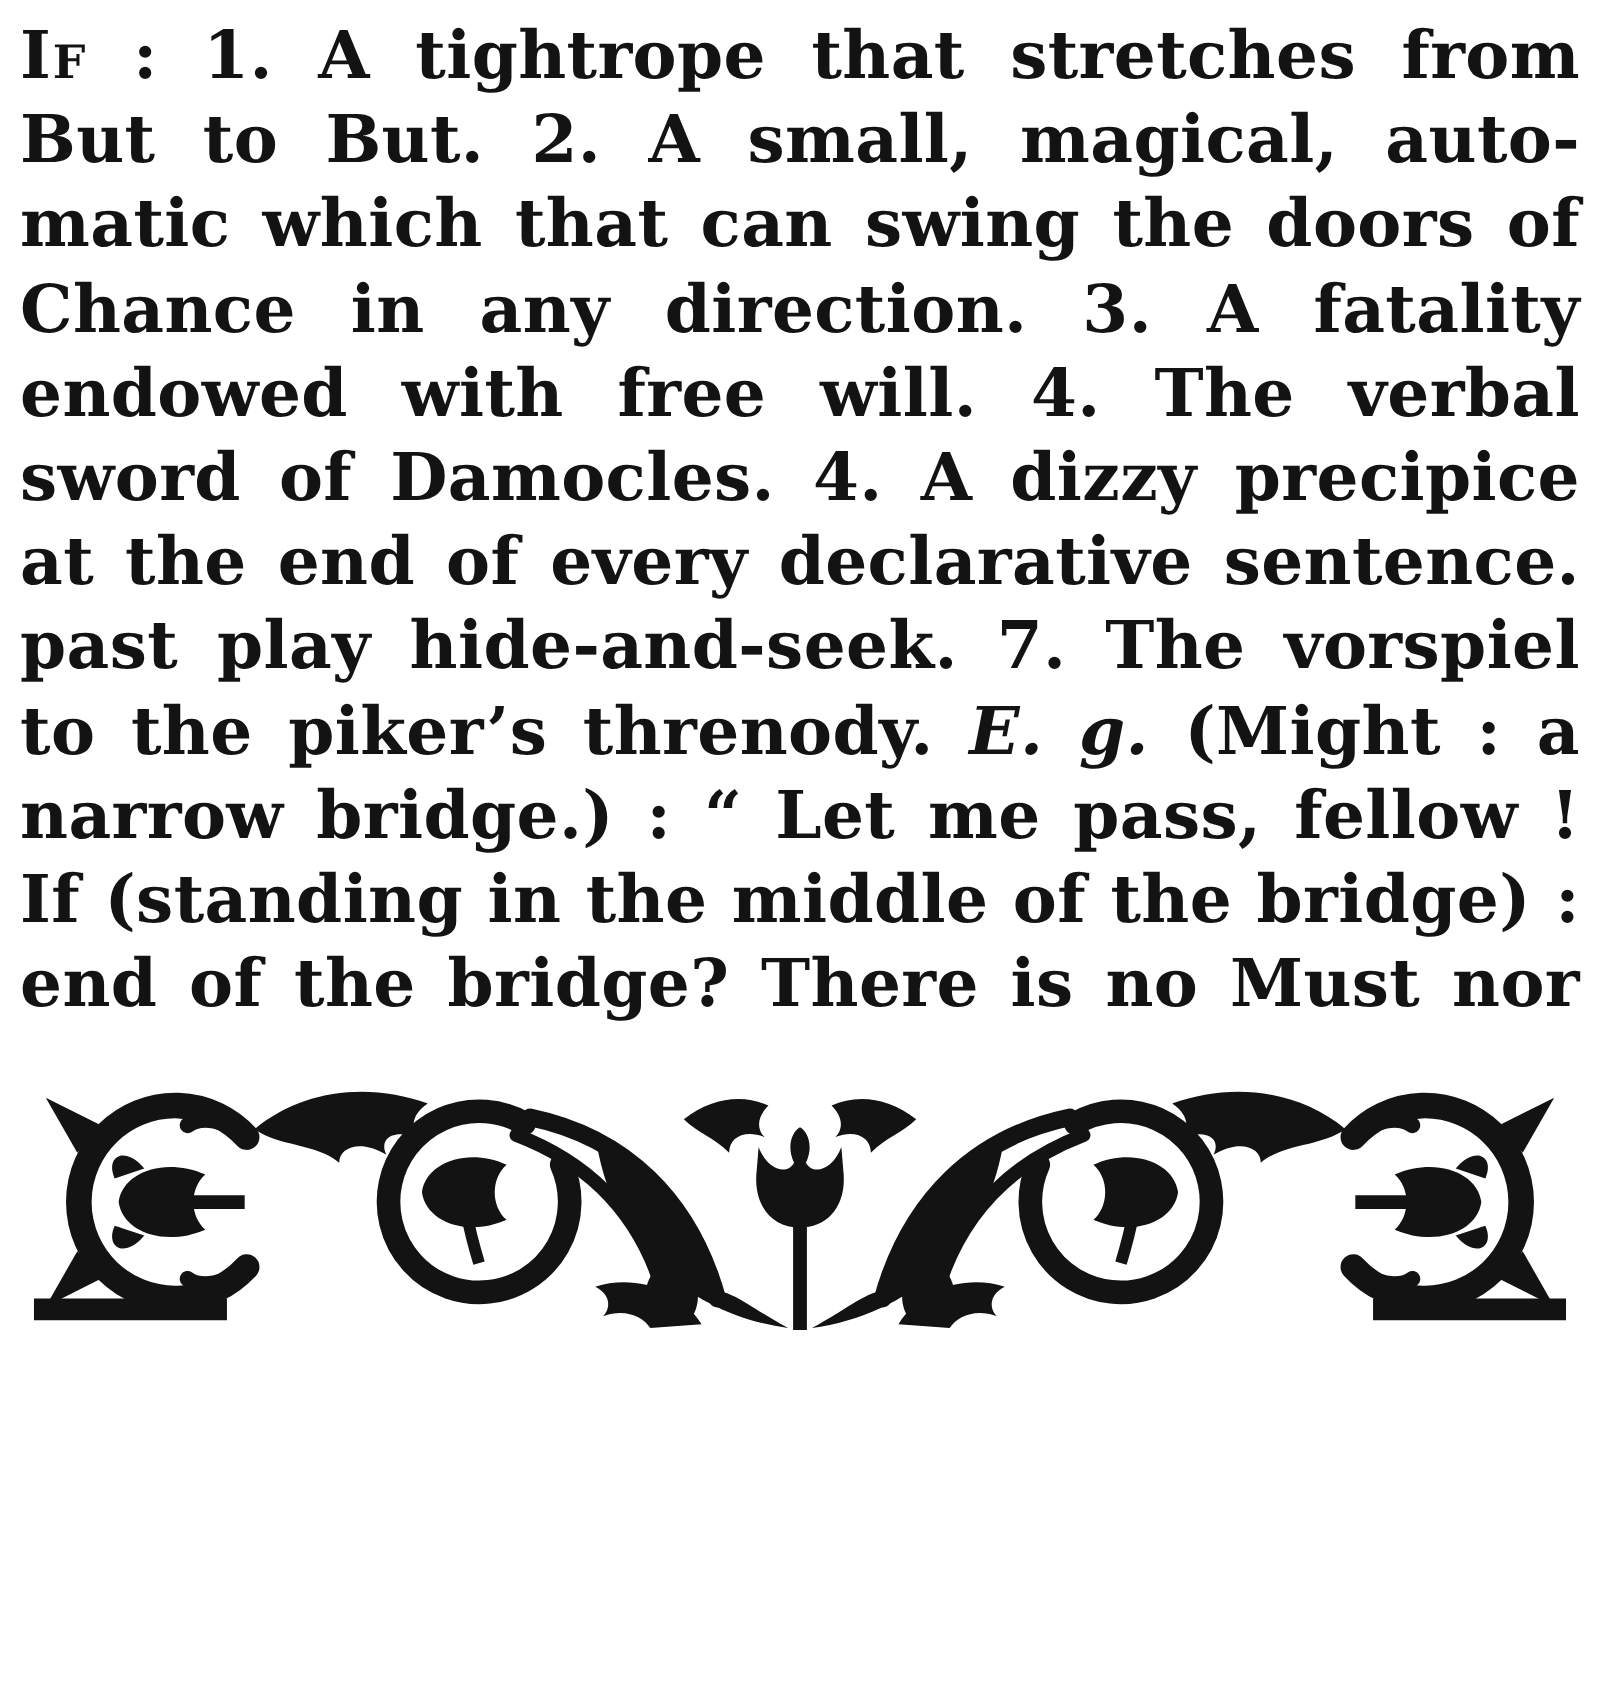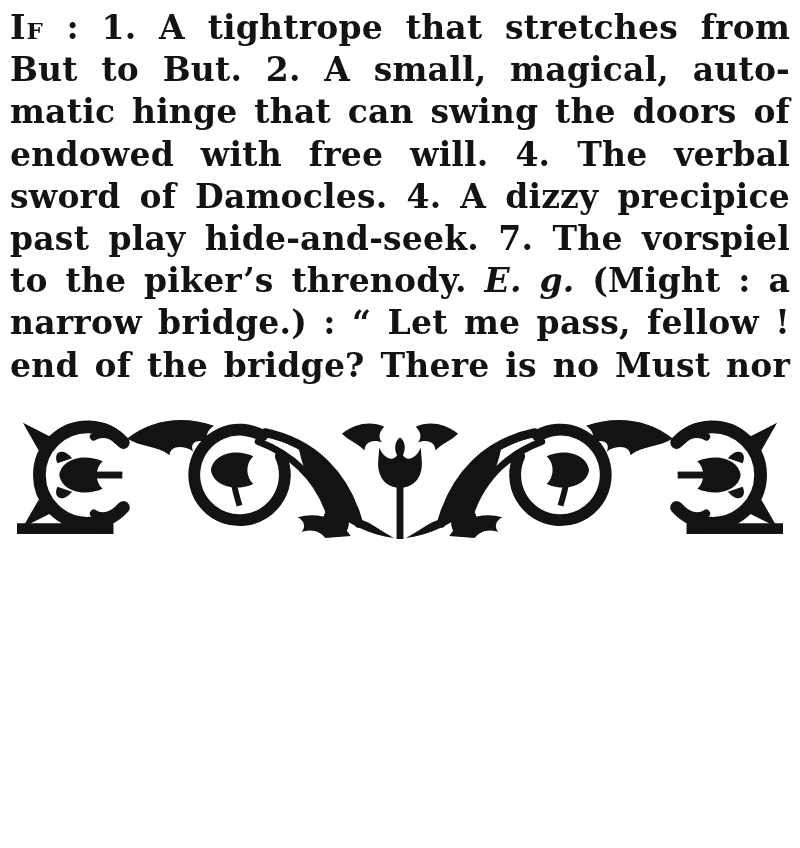--- a/index.html
+++ b/index.html
@@ -50,26 +50,29 @@
     height: 128px;
   }
 </style>
 </head>
 <body>
 
 <div class="page">
   <div class="text-block">
     <div class="line"><span class="sc">If</span><span> : 1. A tightrope that stretches from</span></div>
     <div class="line"><span>But to But. 2. A small, magical, auto-</span></div>
-    <div class="line"><span>matic hinge that can swing the doors of</span></div>
+    <div class="line"><span>matic which that can swing the doors of</span></div>
+    <div class="line"><span>Chance in any direction. 3. A fatality</span></div>
     <div class="line"><span>endowed with free will. 4. The verbal</span></div>
     <div class="line"><span>sword of Damocles. 4. A dizzy precipice</span></div>
+    <div class="line"><span>at the end of every declarative sentence.</span></div>
     <div class="line"><span>past play hide-and-seek. 7. The vorspiel</span></div>
     <div class="line"><span>to the piker’s threnody. </span><span class="it">E. g.</span><span> (Might : a</span></div>
     <div class="line"><span>narrow bridge.) : “ Let me pass, fellow !</span></div>
+    <div class="line"><span>If (standing in the middle of the bridge) :</span></div>
     <div class="line"><span>end of the bridge? There is no Must nor</span></div>
   </div>
 
   <div class="ornament-wrap">
     <svg viewBox="0 0 790 130" fill="#131313" stroke="none" xmlns="http://www.w3.org/2000/svg">
       <g id="halfL">
 
         <path d="M6,112 H104 V123 H6 Z"></path>
 
         <path d="M114,30 A49,49 0 1 0 114,96" fill="none" stroke="#131313" stroke-width="13" stroke-linecap="round"></path>

